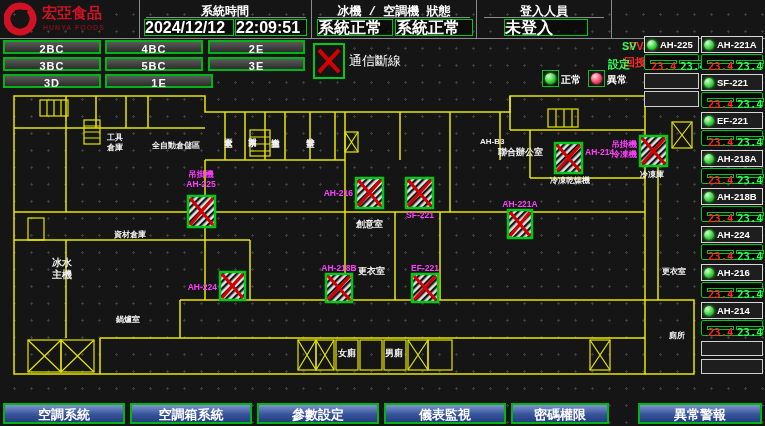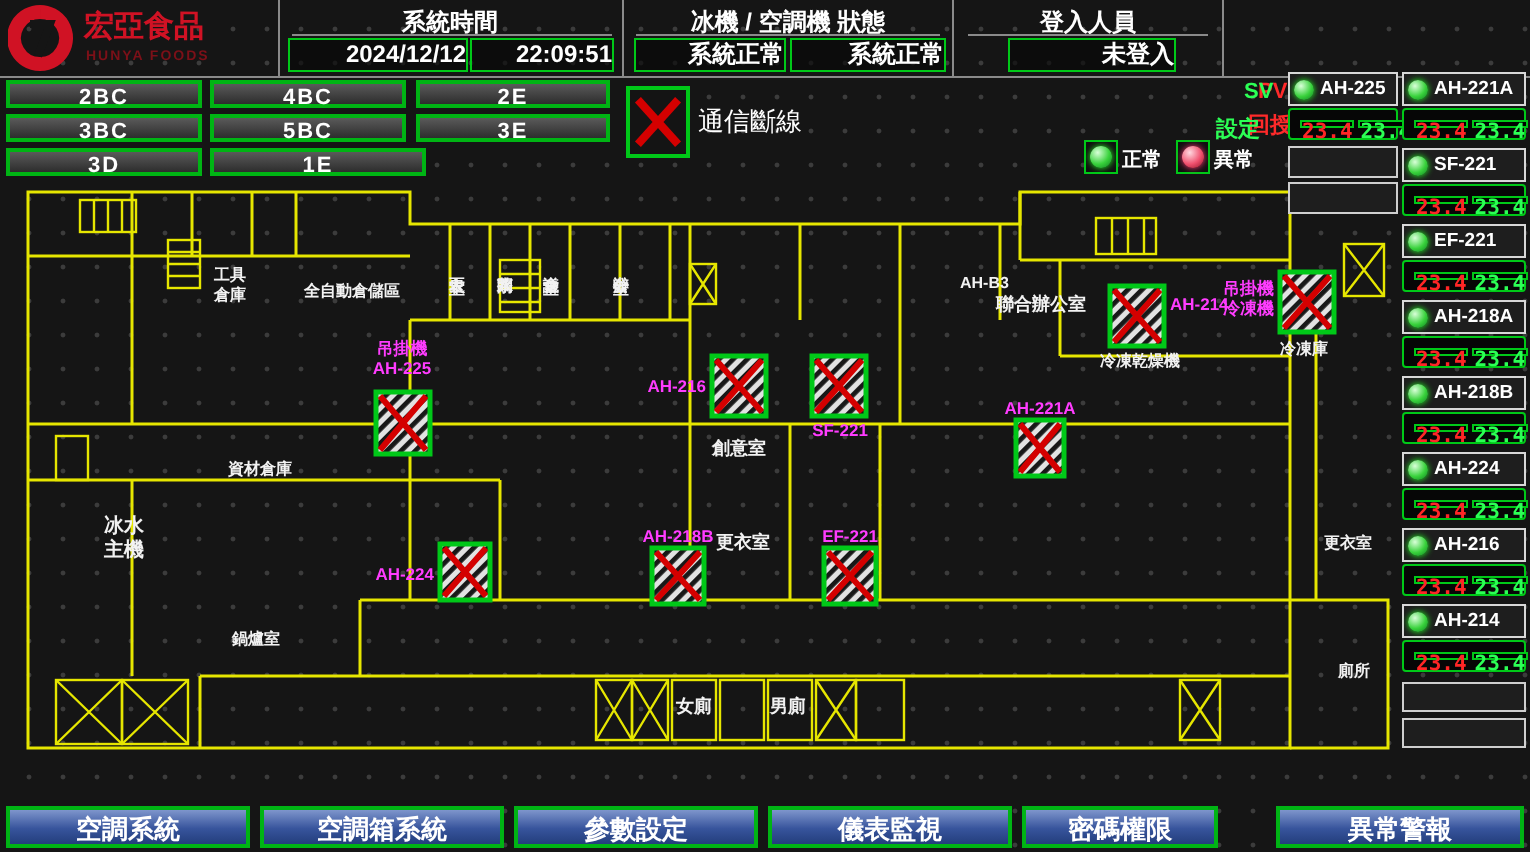--- a/index.html
+++ b/index.html
@@ -3,23 +3,23 @@
 <meta charset="utf-8">
 <style>
   html,body{margin:0;padding:0;background:#000;}
   .screen{position:relative;width:765px;height:426px;overflow:hidden;
     background-color:#151515;
     background-image:radial-gradient(#3c3c3c 1px, transparent 1.4px);
     background-size:17px 17px;background-position:6px 6px;
     font-family:"Liberation Sans",sans-serif;color:#fff;}
   .abs{position:absolute;}
   
-  .hdr-label{font-size:12px;font-weight:bold;text-align:center;white-space:nowrap;}
+  .hdr-label{font-size:12px;font-weight:bold;text-align:center;white-space:nowrap;font-family:Liberation Mono, monospace;}
   .vbox{border:1px solid #00c818;background:rgba(8,8,8,.65);color:#fff;font-weight:bold;
-    font-size:12px;text-align:right;white-space:nowrap;}
+    font-size:16px;text-align:left;white-space:nowrap;}
   .divv{width:1px;background:#8a8a8a;}
   .divh{height:1px;background:#8a8a8a;}
   .login-btn{background:linear-gradient(#8ea6dd,#45619f 55%,#2a437f);
     border:1px solid #c4d2ee;box-shadow:inset 0 0 0 1px #1d2f59;
     color:#fff;font-weight:bold;font-size:13px;text-align:center;cursor:pointer;}
   
   .floor-btn{background:linear-gradient(#5a5a5a,#2d2d2d);border:2px solid #00b414;
     color:#fff;font-weight:bold;font-size:11px;text-align:center;letter-spacing:1px;cursor:pointer;}
   
   .xbox{border:2px solid #00c818;background:#141414;}

